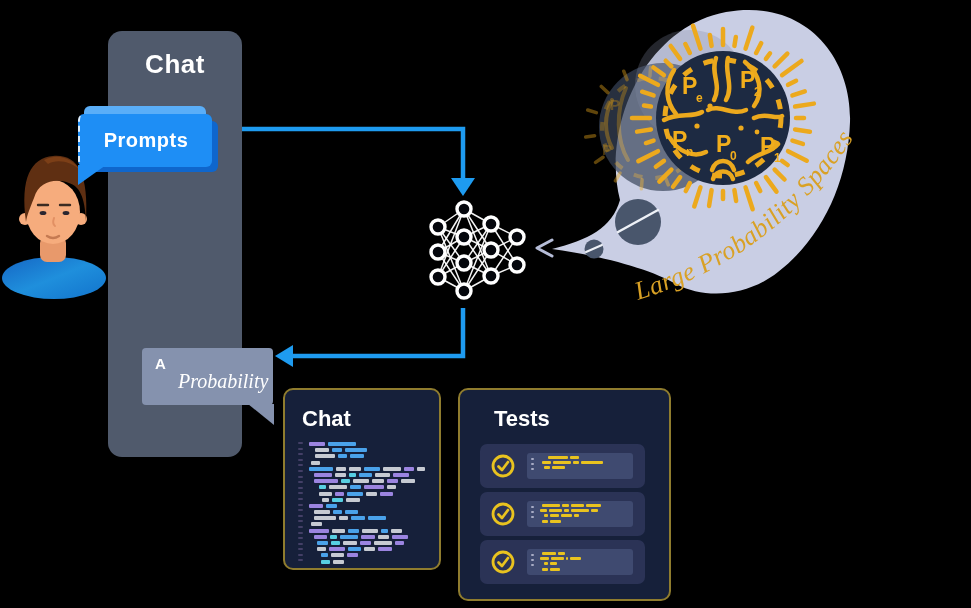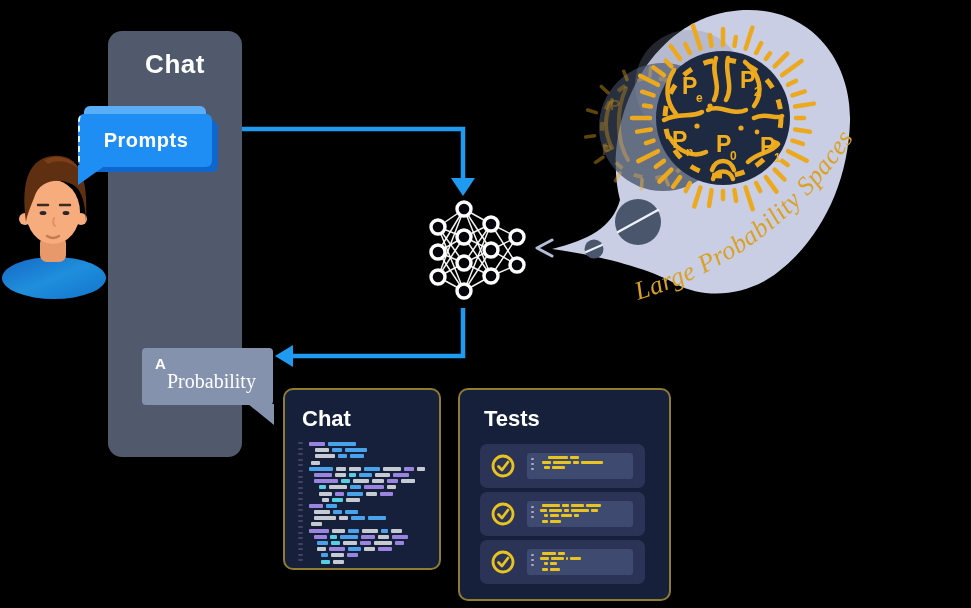--- a/index.html
+++ b/index.html
@@ -16,30 +16,30 @@
   .pb-mid{position:absolute;left:90px;top:121px;width:128px;height:51px;background:#0f66cc;border-radius:6px;}
   .pb-front{position:absolute;left:78px;top:114px;width:132px;height:53px;background:#1e8ef5;border-radius:6px;
             border-left:2px dashed rgba(255,255,255,.85);display:flex;align-items:center;justify-content:center;}
   .pb-front span{color:#fff;font-size:20px;font-weight:700;letter-spacing:.5px;}
   .pb-tail{position:absolute;left:78px;top:165px;width:0;height:0;
            border-top:20px solid #1e8ef5;border-right:28px solid transparent;}
   
   .prob-wrap{position:absolute;left:0;top:0;z-index:3;}
   .prob-bubble{position:absolute;left:142px;top:348px;width:131px;height:57px;background:#8592ae;border-radius:4px;}
   .prob-a{position:absolute;left:13px;top:7px;color:#fff;font-size:15px;font-weight:700;}
-  .prob-label{position:absolute;left:25px;top:22px;color:#fff;font-size:20px;
+  .prob-label{position:absolute;left:36px;top:22px;color:#fff;font-size:20px;font-style:italic;
               font-family:"Liberation Serif","DejaVu Serif",serif;}
   .prob-tail{position:absolute;left:248px;top:404px;width:0;height:0;
              border-top:21px solid #8592ae;border-left:26px solid transparent;}
   
   .gold-panel{position:absolute;background:#16203a;border:2px solid #8f7c2e;border-radius:10px;z-index:2;}
   #code-panel{left:283px;top:388px;width:154px;height:178px;}
   #tests-panel{left:458px;top:388px;width:209px;height:209px;}
   .panel-title{position:absolute;left:17px;top:16px;color:#fff;font-size:22px;font-weight:700;}
-  #tests-panel .panel-title{left:24px;}
+  #tests-panel .panel-title{left:34px;}
   
   #code-gutter{position:absolute;left:13px;top:52px;display:flex;flex-direction:column;}
   .gd{width:5px;height:2px;background:#433f66;margin-bottom:3.6px;border-radius:1px;}
   #code-lines{position:absolute;left:24px;top:52px;right:6px;}
   .cl{display:flex;gap:3px;height:4px;margin-bottom:2.2px;}
   .cl span{height:4px;border-radius:1px;display:block;}
   
   .trow{position:absolute;left:20px;width:165px;height:44px;background:#2b3356;border-radius:7px;}
   .trow svg{position:absolute;left:11px;top:10px;}
   .tinner{position:absolute;left:47px;top:9px;width:106px;height:26px;background:#3f4a70;border-radius:3px;

